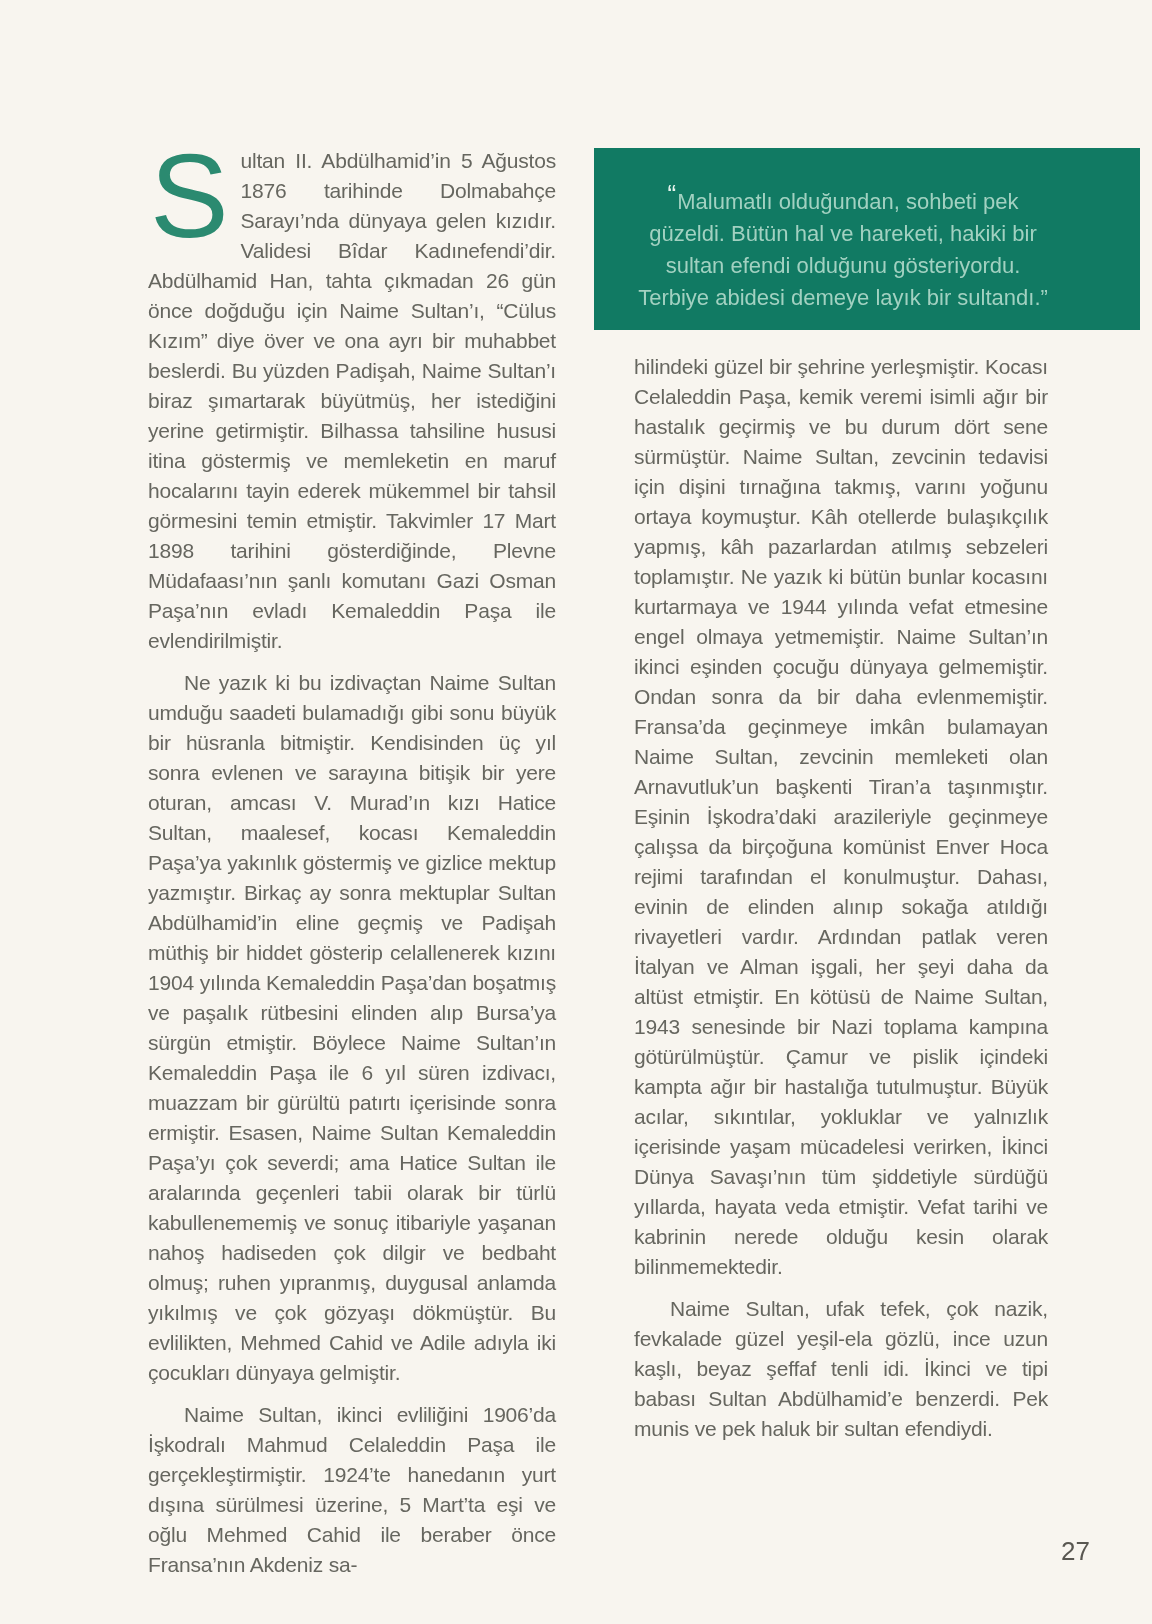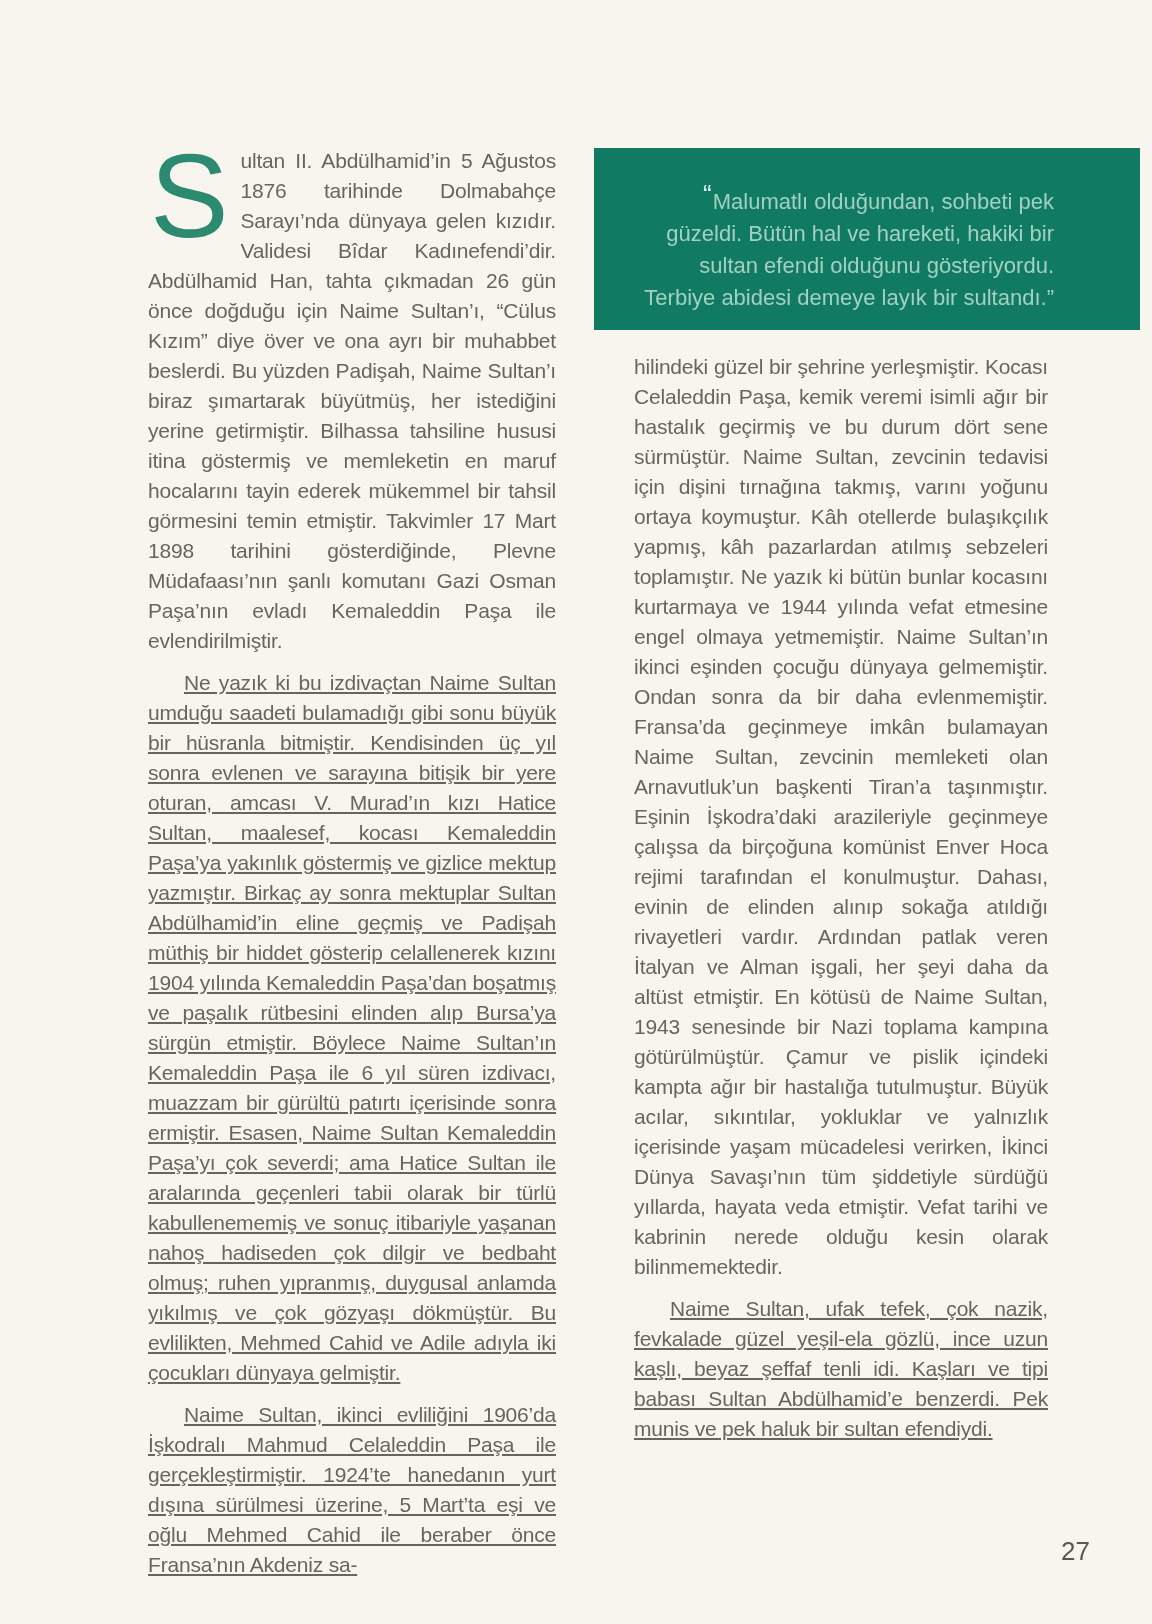--- a/index.html
+++ b/index.html
@@ -20,21 +20,21 @@
     color: #66665f;
     font-size: 21px;
     line-height: 30px;
     letter-spacing: -0.2px;
     text-align: justify;
     font-weight: 300;
   }
   .col-left { left: 148px; top: 146px; width: 408px; }
   .col-right { left: 594px; top: 352px; width: 414px; margin-left: 40px; }
   .para { margin: 0 0 12px 0; }
-  .para.indent { text-indent: 36px; text-decoration: underline; }
+  .para.indent { text-indent: 36px; }
   .dropcap {
     float: left;
     font-size: 118px;
     line-height: 92px;
     height: 92px;
     margin: 4px 12px 0 2px;
     color: #2b8a70;
     font-weight: 300;
   }
   .quote-box {
@@ -44,21 +44,21 @@
     background: #117a63;
     box-sizing: border-box;
     padding: 30px 86px 0 38px;
   }
   .quote {
     margin: 0;
     color: #a2d1c1;
     font-size: 22px;
     line-height: 32px;
     font-weight: 300;
-    text-align: right;
+    text-align: center;
   }
   .qmark {
     color: #e8f4ee;
     font-size: 26px;
     vertical-align: 6px;
     margin-right: 1px;
   }
   .page-number {
     position: absolute;
     top: 1536px;
@@ -79,18 +79,18 @@
     <p class="para indent">Ne yazık ki bu izdivaçtan Naime Sultan umduğu saadeti bulamadığı gibi sonu büyük bir hüsranla bitmiştir. Kendisinden üç yıl sonra evlenen ve sarayına bitişik bir yere oturan, amcası V. Murad’ın kızı Hatice Sultan, maalesef, kocası Kemaleddin Paşa’ya yakınlık göstermiş ve gizlice mektup yazmıştır. Birkaç ay sonra mektuplar Sultan Abdülhamid’in eline geçmiş ve Padişah müthiş bir hiddet gösterip celallenerek kızını 1904 yılında Kemaleddin Paşa’dan boşatmış ve paşalık rütbesini elinden alıp Bursa’ya sürgün etmiştir. Böylece Naime Sultan’ın Kemaleddin Paşa ile 6 yıl süren izdivacı, muazzam bir gürültü patırtı içerisinde sonra ermiştir. Esasen, Naime Sultan Kemaleddin Paşa’yı çok severdi; ama Hatice Sultan ile aralarında geçenleri tabii olarak bir türlü kabullenememiş ve sonuç itibariyle yaşanan nahoş hadiseden çok dilgir ve bedbaht olmuş; ruhen yıpranmış, duygusal anlamda yıkılmış ve çok gözyaşı dökmüştür. Bu evlilikten, Mehmed Cahid ve Adile adıyla iki çocukları dünyaya gelmiştir.</p>
     <p class="para indent">Naime Sultan, ikinci evliliğini 1906’da İşkodralı Mahmud Celaleddin Paşa ile gerçekleştirmiştir. 1924’te hanedanın yurt dışına sürülmesi üzerine, 5 Mart’ta eşi ve oğlu Mehmed Cahid ile beraber önce Fransa’nın Akdeniz sa-</p>
   </div>
 
   <div class="quote-box">
     <p class="quote"><span class="qmark">“</span><span>Malumatlı olduğundan, sohbeti pek güzeldi. Bütün hal ve hareketi, hakiki bir sultan efendi olduğunu gösteriyordu. Terbiye abidesi demeye layık bir sultandı.”</span></p>
   </div>
 
   <div class="col col-right">
     <p class="para">hilindeki güzel bir şehrine yerleşmiştir. Kocası Celaleddin Paşa, kemik veremi isimli ağır bir hastalık geçirmiş ve bu durum dört sene sürmüştür. Naime Sultan, zevcinin tedavisi için dişini tırnağına takmış, varını yoğunu ortaya koymuştur. Kâh otellerde bulaşıkçılık yapmış, kâh pazarlardan atılmış sebzeleri toplamıştır. Ne yazık ki bütün bunlar kocasını kurtarmaya ve 1944 yılında vefat etmesine engel olmaya yetmemiştir. Naime Sultan’ın ikinci eşinden çocuğu dünyaya gelmemiştir. Ondan sonra da bir daha evlenmemiştir. Fransa’da geçinmeye imkân bulamayan Naime Sultan, zevcinin memleketi olan Arnavutluk’un başkenti Tiran’a taşınmıştır. Eşinin İşkodra’daki arazileriyle geçinmeye çalışsa da birçoğuna komünist Enver Hoca rejimi tarafından el konulmuştur. Dahası, evinin de elinden alınıp sokağa atıldığı rivayetleri vardır. Ardından patlak veren İtalyan ve Alman işgali, her şeyi daha da altüst etmiştir. En kötüsü de Naime Sultan, 1943 senesinde bir Nazi toplama kampına götürülmüştür. Çamur ve pislik içindeki kampta ağır bir hastalığa tutulmuştur. Büyük acılar, sıkıntılar, yokluklar ve yalnızlık içerisinde yaşam mücadelesi verirken, İkinci Dünya Savaşı’nın tüm şiddetiyle sürdüğü yıllarda, hayata veda etmiştir. Vefat tarihi ve kabrinin nerede olduğu kesin olarak bilinmemektedir.</p>
-    <p class="para indent">Naime Sultan, ufak tefek, çok nazik, fevkalade güzel yeşil-ela gözlü, ince uzun kaşlı, beyaz şeffaf tenli idi. Kaşları ve tipi babası Sultan Abdülhamid’e benzerdi. Pek munis ve pek haluk bir sultan efendiydi.</p>
+    <p class="para indent">Naime Sultan, ufak tefek, çok nazik, fevkalade güzel yeşil-ela gözlü, ince uzun kaşlı, beyaz şeffaf tenli idi. İkinci ve tipi babası Sultan Abdülhamid’e benzerdi. Pek munis ve pek haluk bir sultan efendiydi.</p>
   </div>
 
   <div class="page-number">27</div>
 
 </div>
 
 </body></html>

